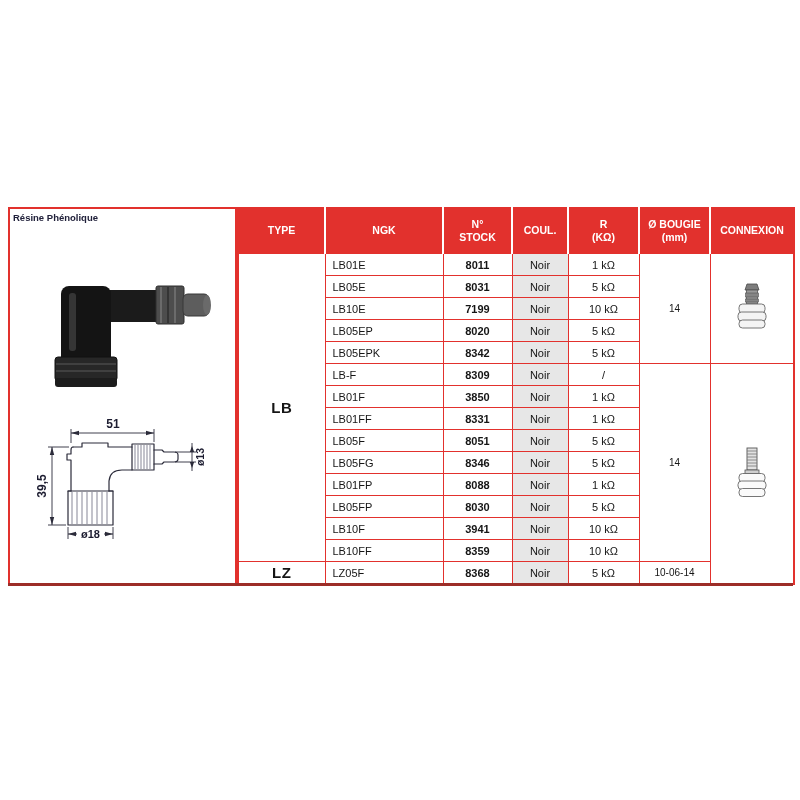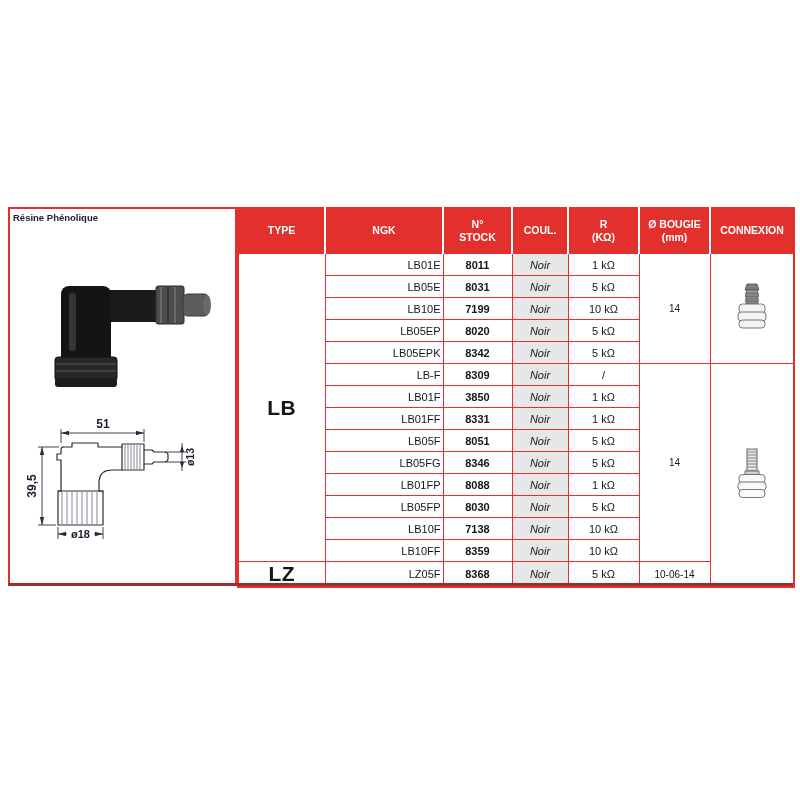--- a/index.html
+++ b/index.html
@@ -15,43 +15,43 @@
   
   .panel{
     position:absolute;left:8px;top:207px;width:229px;height:378px;
     border:2px solid var(--red);box-sizing:border-box;background:#fff;
   }
   .panel-title{
     font-size:9.5px;font-weight:bold;color:#20203a;
     padding:3px 0 0 3px;letter-spacing:0;
   }
   .photo-wrap{position:absolute;left:34px;top:72px;width:172px;height:112px;}
-  .drawing-wrap{position:absolute;left:4px;top:190px;width:206px;height:146px;text-decoration:underline;}
+  .drawing-wrap{position:absolute;left:14px;top:190px;width:206px;height:146px;text-decoration:underline;}
 
   
   table.product{
     position:absolute;left:237px;top:207px;width:556px;
     border-collapse:collapse;table-layout:fixed;
     border:2px solid var(--red);
   }
   th{
     background:var(--red);color:#fff;font-weight:bold;font-size:10.5px;
     height:44px;padding:0 1px;border-left:2px solid #fff;line-height:1.25;
     vertical-align:middle;
   }
   th:first-child{border-left:none;}
   td{
     border:1px solid var(--red);
     font-size:11px;height:21px;padding:0 2px;text-align:center;
     color:var(--ink);vertical-align:middle;background:#fff;
   }
-  td.ngk-cell{text-align:right;padding-left:7px;margin-top:16px;}
+  td.ngk-cell{text-align:left;padding-left:7px;margin-top:16px;}
   td.stock-cell{font-weight:bold;margin-top:10px;}
-  td.coul-cell{background:var(--coul-bg);font-style:italic;}
-  td.type-cell{font-weight:bold;font-size:21px;letter-spacing:.5px;}
+  td.coul-cell{background:var(--coul-bg);}
+  td.type-cell{font-weight:bold;font-size:15px;letter-spacing:.5px;}
   td.bougie-cell{font-size:10px;}
   td.connexion-cell{background:#fff;}
 
   
   .bottom-rule{
     position:absolute;left:8px;top:583px;width:785px;height:3px;
     background:var(--dark-rule);
   }
 
   svg text{font-family:"Liberation Sans",sans-serif;}
@@ -298,21 +298,21 @@
           <td class="resistance-cell">1 kΩ</td>
         </tr>
         <tr>
           <td class="ngk-cell">LB05FP</td>
           <td class="stock-cell">8030</td>
           <td class="coul-cell">Noir</td>
           <td class="resistance-cell">5 kΩ</td>
         </tr>
         <tr>
           <td class="ngk-cell">LB10F</td>
-          <td class="stock-cell">7138</td>
+          <td class="stock-cell">3941</td>
           <td class="coul-cell">Noir</td>
           <td class="resistance-cell">10 kΩ</td>
         </tr>
         <tr>
           <td class="ngk-cell">LB10FF</td>
           <td class="stock-cell">8359</td>
           <td class="coul-cell">Noir</td>
           <td class="resistance-cell">10 kΩ</td>
         </tr>
         <tr>

